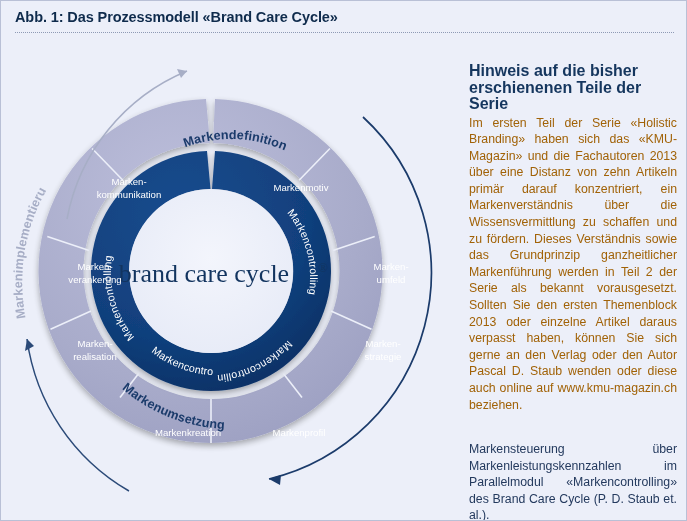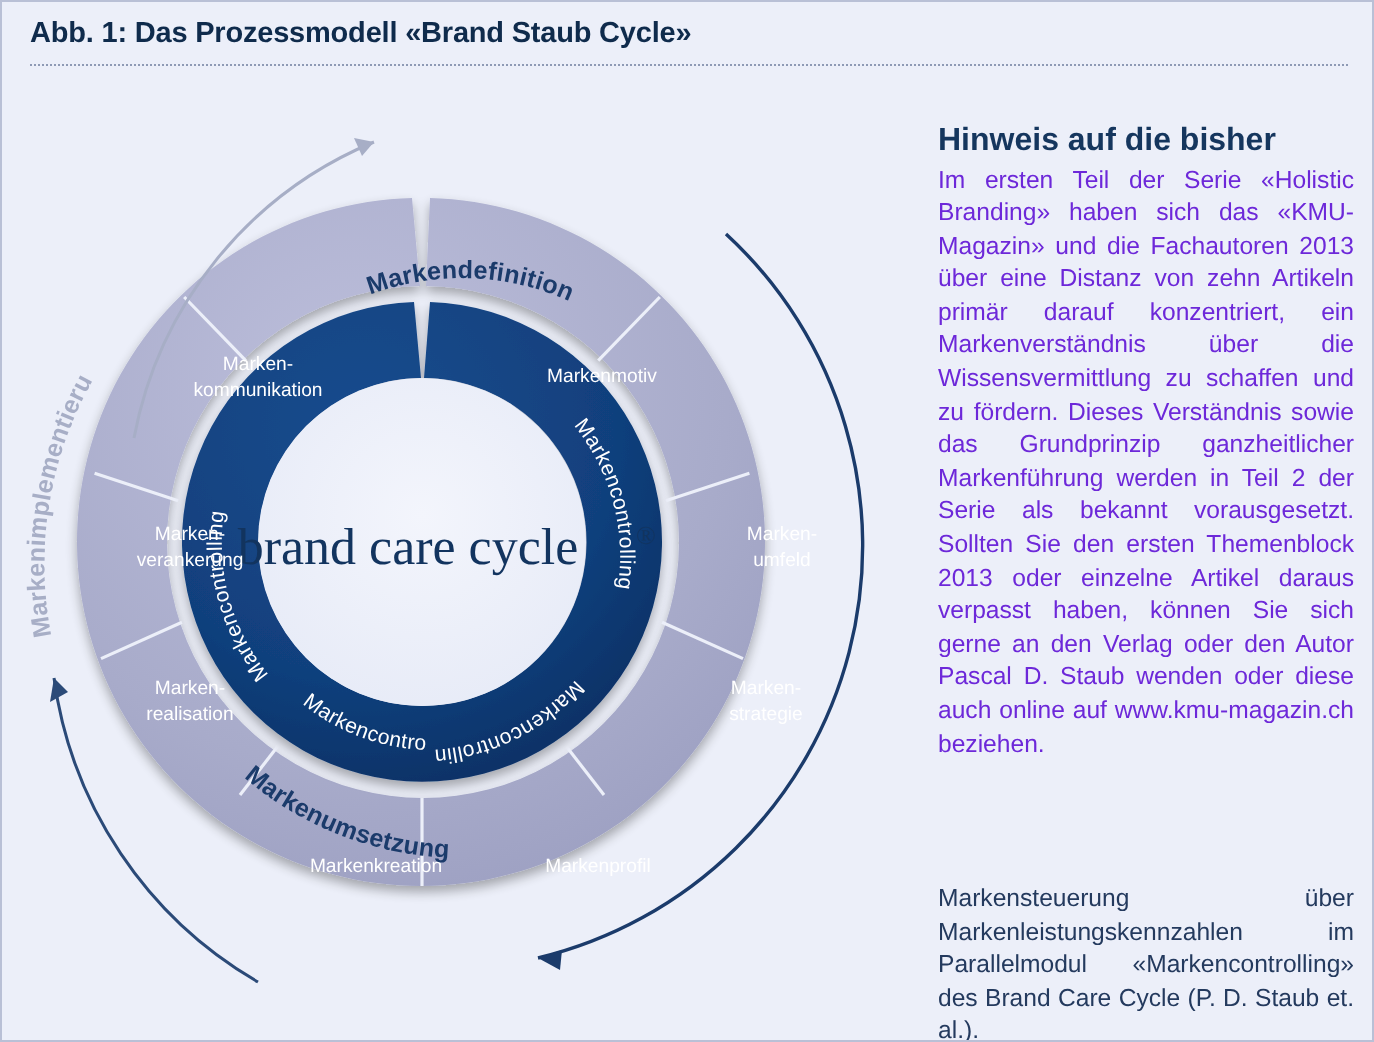--- a/index.html
+++ b/index.html
@@ -58,21 +58,21 @@
   }
   .side-heading {
     font-size: 16px;
     font-weight: bold;
     color: #15365e;
     line-height: 16.5px;
     margin: 0 0 2px 0;
   }
   .side-body {
     font-size: 12.3px;
-    color: #6d28d9;
+    color: #a16207;
     line-height: 16.6px;
     text-align: justify;
     margin: 0;
   }
   #caption-block {
     position: absolute;
     left: 468px;
     top: 440px;
     width: 208px;
   }
@@ -118,21 +118,21 @@
     fill: #a7aec6;
     font-weight: bold;
     letter-spacing: 0.1px;
   }
 </style>
 </head>
 <body>
 
 <div id="page">
 
-  <div id="figure-title">Abb. 1: Das Prozessmodell «Brand Staub Cycle»</div>
+  <div id="figure-title">Abb. 1: Das Prozessmodell «Brand Care Cycle»</div>
   <div id="title-rule"></div>
 
   <div id="diagram">
     <svg width="460" height="483" viewBox="0 0 460 483" xmlns="http://www.w3.org/2000/svg">
       <defs>
 
         <filter id="softshade" x="-25%" y="-25%" width="150%" height="150%">
           <feGaussianBlur in="SourceAlpha" stdDeviation="3"></feGaussianBlur>
           <feOffset dx="0" dy="3" result="off"></feOffset>
           <feComponentTransfer in="off" result="sh">
@@ -271,20 +271,21 @@
       </g>
       <text class="phase-grey">
         <textPath href="#pathMarkenimpl" startOffset="14%">Markenimplementierung</textPath>
       </text>
     </svg>
   </div>
 
   <div id="right-col">
     <div class="side-heading">
       <span>Hinweis auf die bisher</span><br>
+      <span>erschienenen Teile der Serie</span>
     </div>
     <p class="side-body">Im ersten Teil der Serie «Holistic Branding» haben sich das «KMU-Magazin» und die Fachautoren 2013 über eine Distanz von zehn Artikeln primär darauf konzentriert, ein Markenverständnis über die Wissensvermittlung zu schaffen und zu fördern. Dieses Verständnis sowie das Grundprinzip ganzheitlicher Markenführung werden in Teil 2 der Serie als bekannt vorausgesetzt. Sollten Sie den ersten Themenblock 2013 oder einzelne Artikel daraus verpasst haben, können Sie sich gerne an den Verlag oder den Autor Pascal D. Staub wenden oder diese auch online auf www.kmu-magazin.ch beziehen.</p>
   </div>
 
   <div id="caption-block">
     <p class="caption-body">Markensteuerung über Markenleistungskennzahlen im Parallelmodul «Markencontrolling» des Brand Care Cycle (P. D. Staub et. al.).</p>
   </div>
 
 </div>
 

